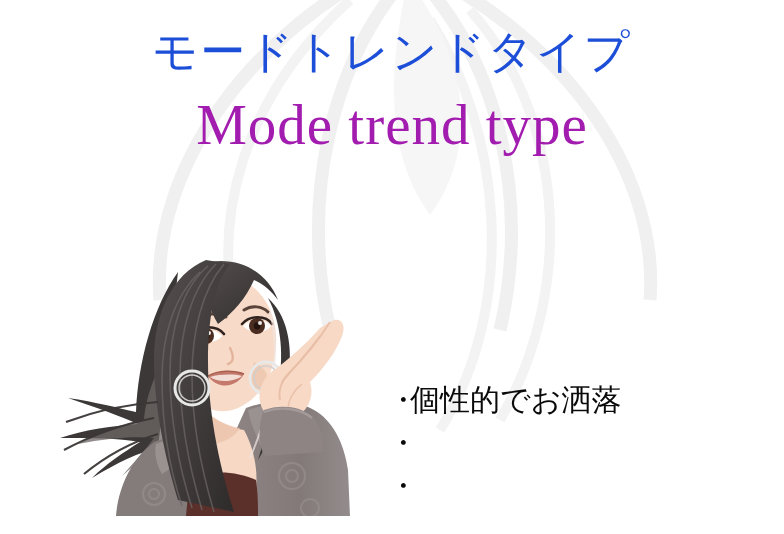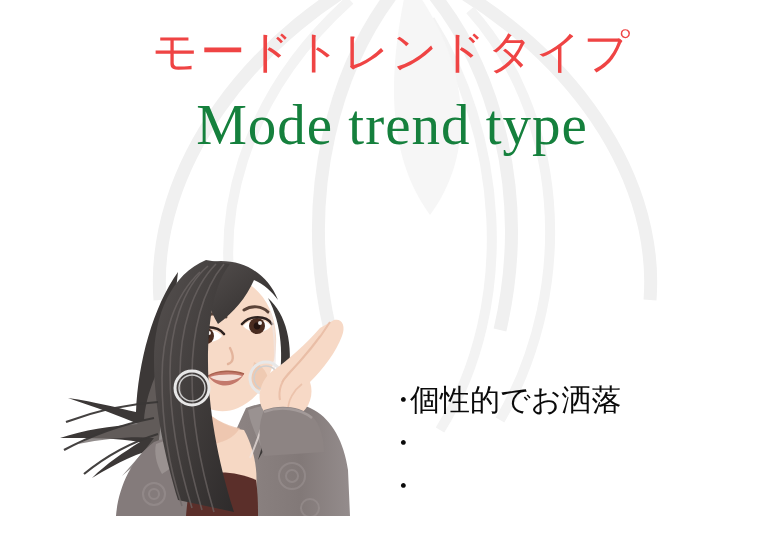--- a/index.html
+++ b/index.html
@@ -31,29 +31,29 @@
     position: absolute;
     left: 0;
     top: 26px;
     width: 784px;
     text-align: center;
   }
   .title-jp {
     font-family: "Liberation Serif", "DejaVu Serif", serif;
     font-size: 45px;
     line-height: 1.18;
-    color: #ef4444;
+    color: #1d4ed8;
     letter-spacing: 2px;
     white-space: nowrap;
   }
   .title-en {
     font-family: "Liberation Serif", "DejaVu Serif", serif;
     font-size: 57px;
     line-height: 1.2;
-    color: #15803d;
+    color: #a21caf;
     letter-spacing: 1px;
     margin-top: 12px;
     white-space: nowrap;
   }
 
   
   .bullets {
     position: absolute;
     left: 388px;
     top: 378px;

